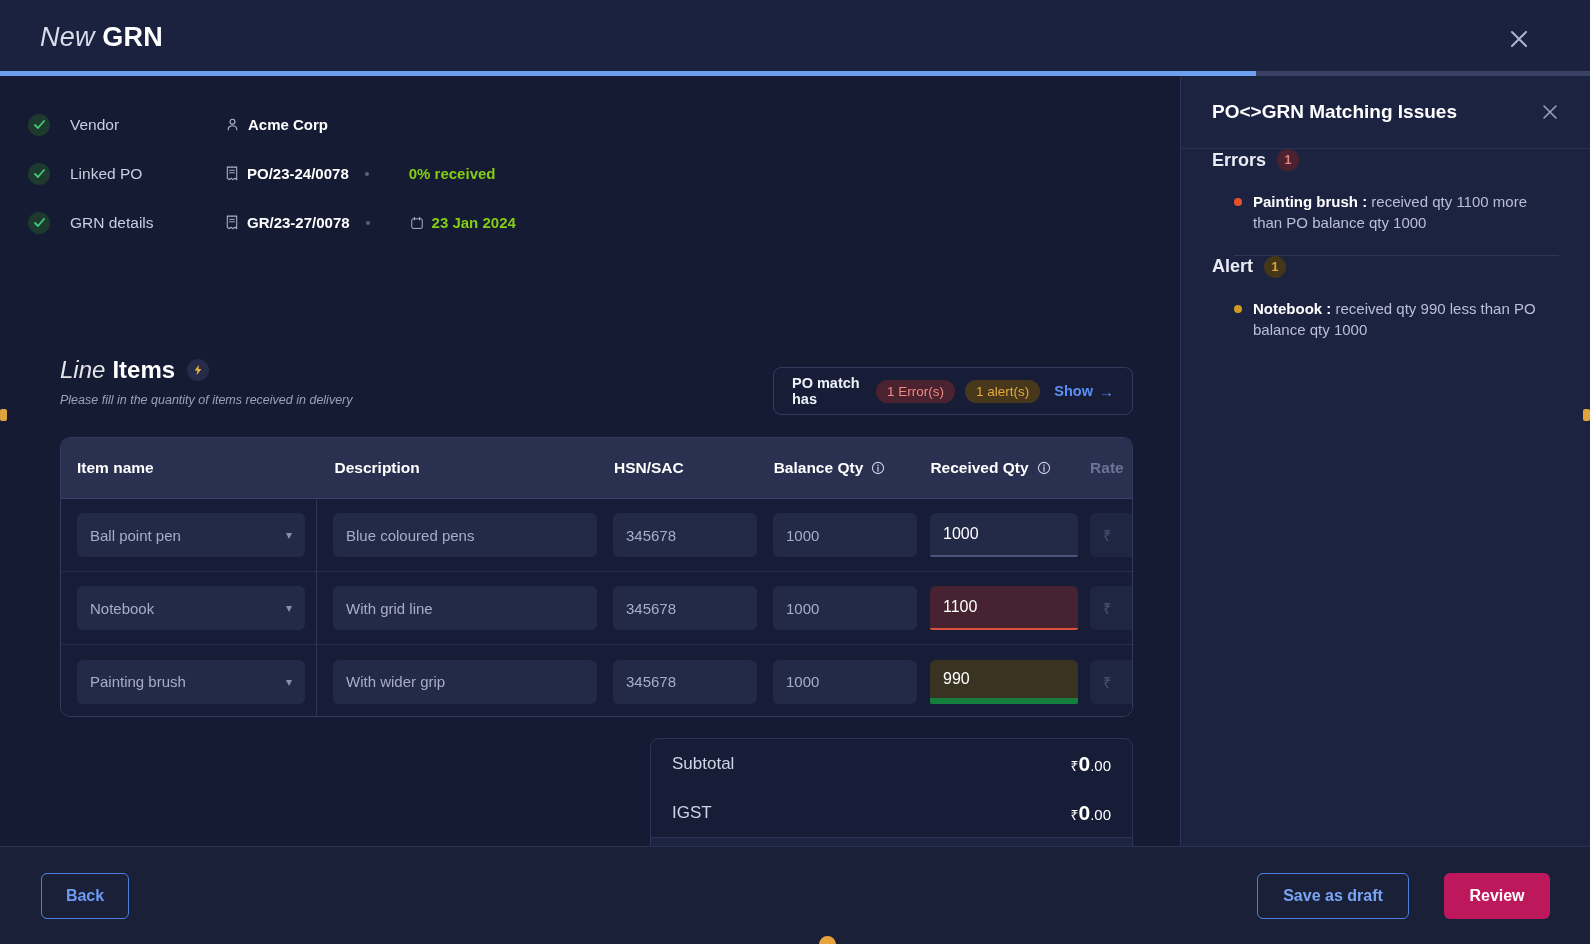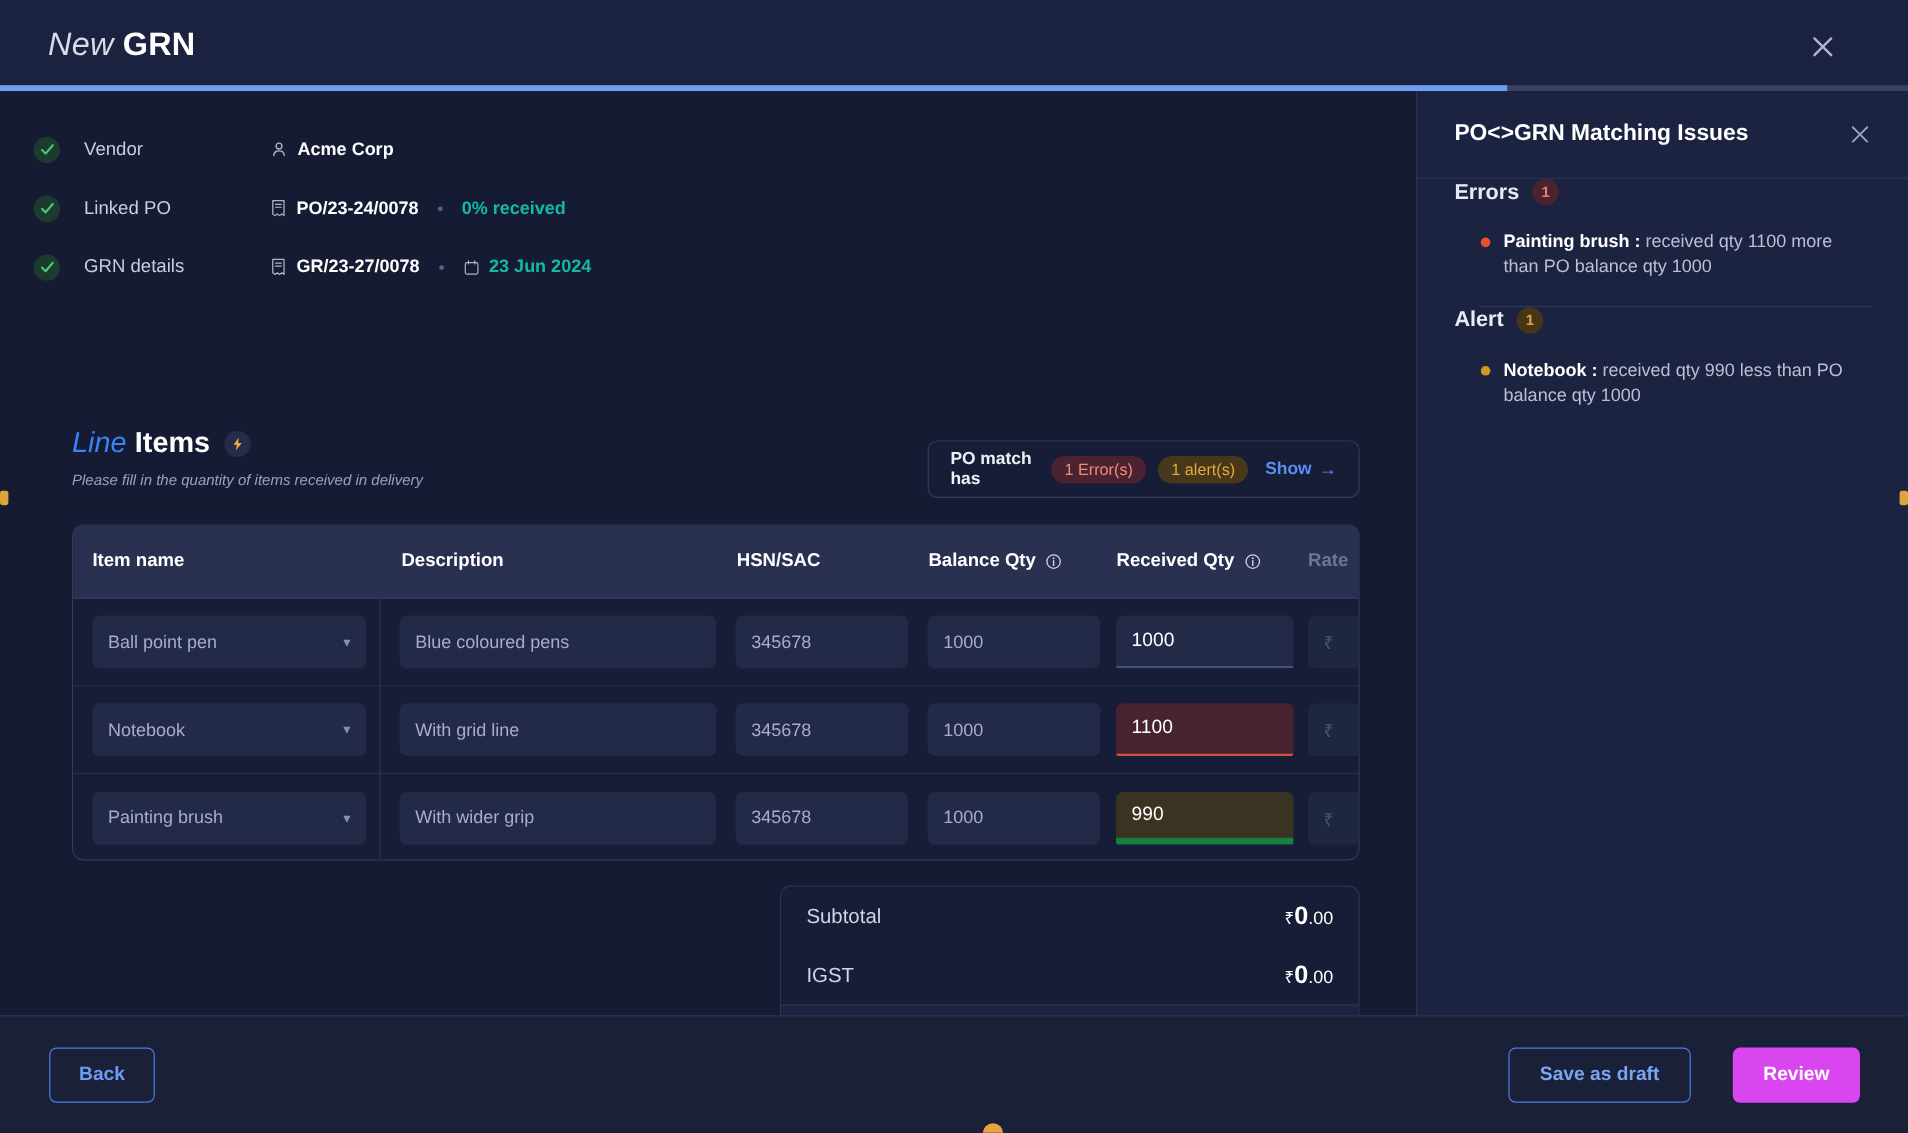--- a/index.html
+++ b/index.html
@@ -65,29 +65,29 @@
   .slabel {
     width: 155px; margin-left: 20px;
     font-size: 15.5px; color: #c8cde0; font-weight: 400;
   }
   .svalue { display: flex; align-items: center; font-size: 15px; color: #ffffff; font-weight: 600; }
   .svalue .ic { margin-right: 8px; display:flex; opacity:.85; }
   .dot-sep {
     width: 4px; height: 4px; border-radius: 50%;
     background: #5b6280; margin: 0 16px;
   }
-  .sub-val { font-size: 15px; color: #14b8a6; font-weight: 600; display:flex; align-items:center; }
+  .sub-val { font-size: 15px; color: #84cc16; font-weight: 600; display:flex; align-items:center;margin-left:24px; }
   .sub-val .ic { margin-right: 8px; display:flex; opacity:.85; }
 
   
   .li-head { position: absolute; top: 280px; left: 60px; }
   .li-title {
     font-size: 24px; color: #ffffff; display: flex; align-items: center;
   }
-  .li-title .thin { font-style: italic; font-weight: 400; color: #3b82f6; }
+  .li-title .thin { font-style: italic; font-weight: 400; color: #e5e5e5; }
   .li-title .bold { font-weight: 700; margin-left: 7px; }
   .bolt {
     width: 22px; height: 22px; border-radius: 50%;
     background: #252b49; margin-left: 12px;
     display: flex; align-items: center; justify-content: center;
   }
   .li-sub {
     margin-top: 9px; font-size: 12.5px; color: #9aa1bb;
     font-style: italic;
   }
@@ -248,21 +248,21 @@
   .btn.back {
     left: 41px; width: 88px;
     border: 1px solid #4a7fe0; color: #6d9bf2; background: transparent;
   }
   .btn.draft {
     right: 181px; width: 152px;
     border: 1px solid #4a7fe0; color: #7aa5f5; background: transparent;
   }
   .btn.review {
     right: 40px; width: 106px;
-    background: #d946ef; color: #ffffff; border: none;
+    background: #be185d; color: #ffffff; border: none;
   }
 
   .edge-dot {
     position: absolute; width: 7px; height: 12px;
     background: #e0a53a; border-radius: 2px; top: 409px;
   }
   .edge-dot.left { left: 0; }
   .edge-dot.right { right: 0; }
   .bottom-dot {
     position: absolute; bottom: -9px; left: 819px;
@@ -348,21 +348,21 @@
           </span>
           <span>GR/23-27/0078</span>
           <span class="dot-sep"></span>
           <span class="sub-val">
             <span class="ic">
               <svg width="14" height="14" viewBox="0 0 16 16">
                   <rect x="2" y="3.2" width="12" height="11" rx="1.5" stroke="#cbd0e2" stroke-width="1.1" fill="none"></rect>
                   <path d="M5 1.6v3M11 1.6v3" stroke="#cbd0e2" stroke-width="1.1" stroke-linecap="round"></path>
                 </svg>
             </span>
-            <span>23 Jun 2024</span>
+            <span>23 Jan 2024</span>
           </span>
         </div>
       </div>
     </div>
 
     <div class="li-head">
       <div class="li-title">
         <span class="thin">Line</span>
         <span class="bold">Items</span>
         <span class="bolt">

